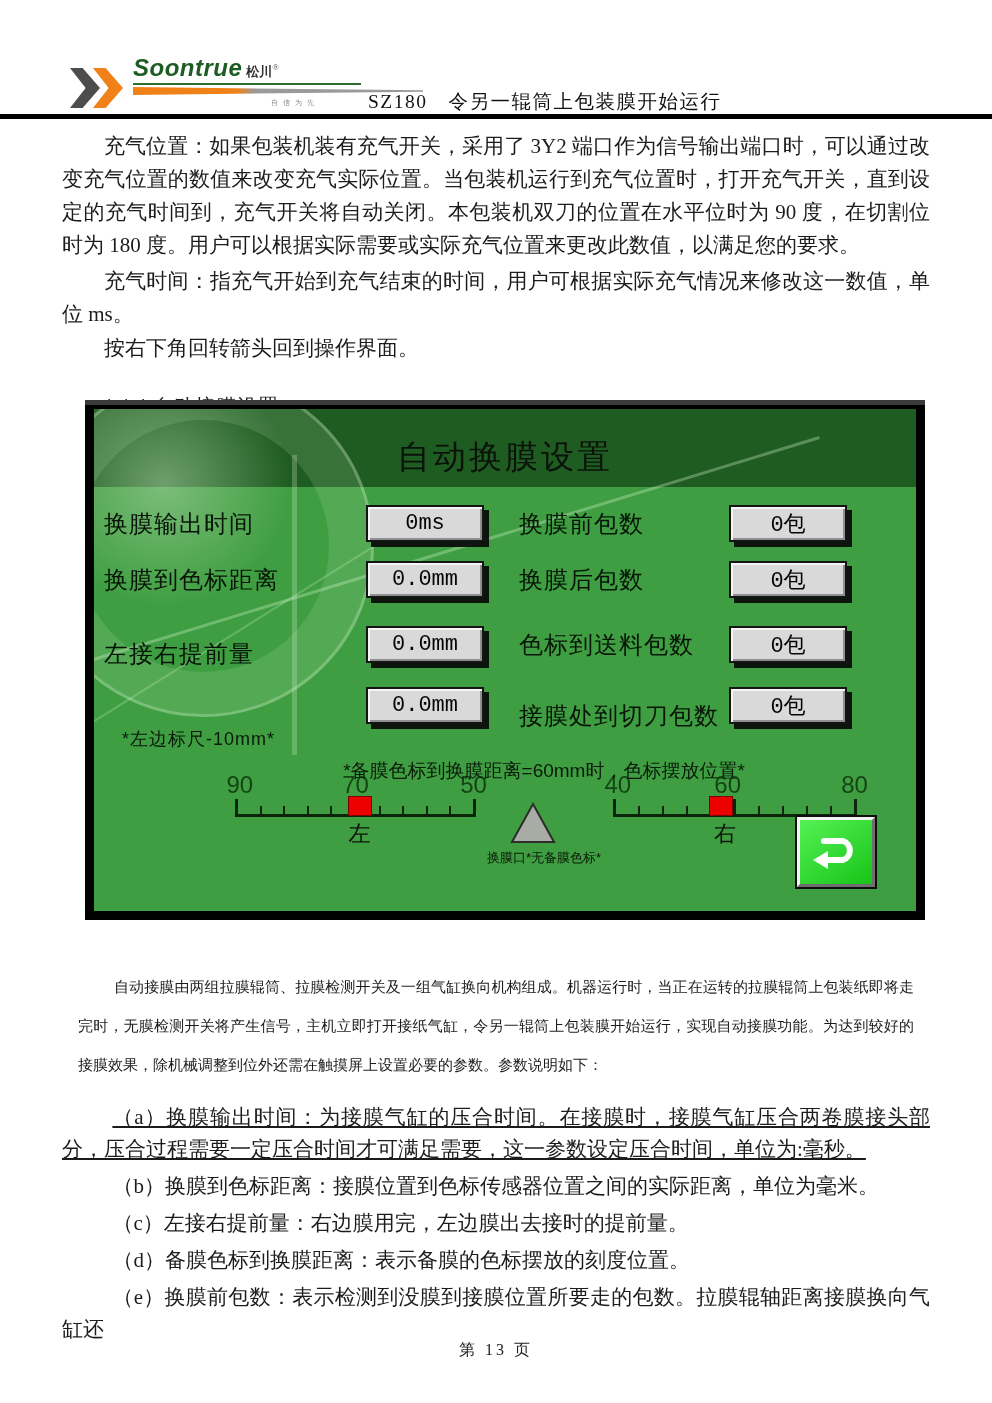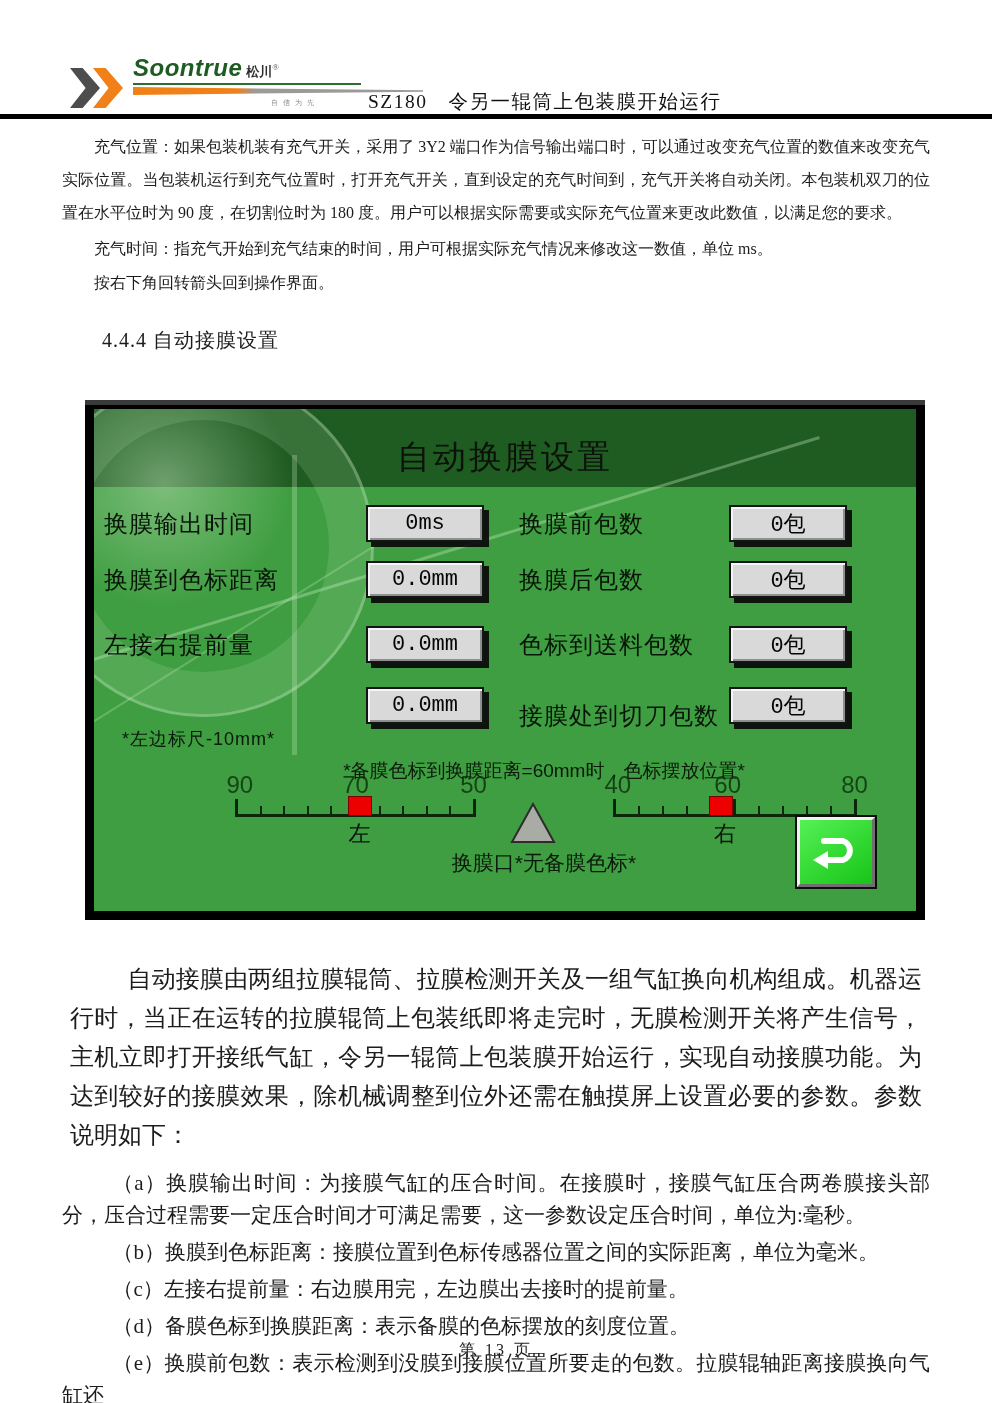--- a/index.html
+++ b/index.html
@@ -21,28 +21,28 @@
   .brand-bar{height:8px;width:290px;margin-top:2px;
              background:linear-gradient(90deg,#f08119 0 36%,#9a9a9a 42% 100%);
              clip-path:polygon(0 0,100% 42%,100% 58%,0 100%);}
   .tagline{font-family:"Liberation Sans",sans-serif;font-size:7px;color:#8a8a8a;
            letter-spacing:5px;margin-top:3px;margin-left:138px;}
   .doc-title{position:absolute;left:368px;top:88px;font-size:19.5px;letter-spacing:1.5px;color:#111;}
   .hdr-rule{position:absolute;left:0;top:114px;width:100%;height:5px;background:#000;}
 
   
   .doc-top{position:absolute;left:62px;top:130px;width:868px;}
-  .p{font-size:16px;line-height:33px;text-align:justify;text-indent:2em;margin:0;}
+  .p{font-size:21px;line-height:33px;text-align:justify;text-indent:2em;margin:0;}
   .p2{margin-top:3px;}
   .p3{margin-top:1px;}
   .h444{margin-top:25px;font-size:20px;text-indent:2em;letter-spacing:1px;}
   .doc-bottom{position:absolute;left:62px;top:952px;width:868px;}
-  .p4{font-size:24px;line-height:39px;text-align:justify;text-indent:2.4em;margin:8px;}
+  .p4{font-size:15px;line-height:39px;text-align:justify;text-indent:2.4em;margin:16px;}
   .item{font-size:21px;line-height:32px;text-align:justify;text-indent:2.4em;margin:5px 0 0 0;}
-  .item-a{margin-top:12px;}
+  .item-a{margin-top:12px;text-decoration:underline;}
   .footer{position:absolute;left:0;top:1340px;width:100%;text-align:center;
           font-size:16px;color:#222;letter-spacing:3px;}
 
   
   .hmi-frame{position:absolute;left:85px;top:400px;width:840px;height:520px;box-sizing:border-box;
              background:linear-gradient(#3a3a3a 0 5px,#000 5px);padding:9px;}
   .hmi-screen{position:relative;width:100%;height:100%;background:#3f9e41;overflow:hidden;
               font-family:"Liberation Sans","DejaVu Sans",sans-serif;}
   .hmi-band{position:absolute;left:0;top:0;width:100%;height:78px;background:#1f5c21;}
   .wm-blob{position:absolute;left:-80px;top:-70px;width:300px;height:290px;
@@ -74,21 +74,21 @@
            display:flex;justify-content:space-between;align-items:flex-end;}
   .tk{width:2px;height:8px;background:#0c260c;}
   .tk-big{height:15px;width:3px;}
   .marker{position:absolute;width:24px;height:20px;background:#ec0000;border:1px solid #7d0000;top:25px;box-sizing:border-box;}
   .marker-left{left:calc(50% - 8px);}
   .marker-right{left:calc(50% - 26px);}
   .side-lab{position:absolute;top:48px;width:44px;text-align:center;font-size:22px;color:#0a140a;}
   .side-lab-left{left:calc(50% - 18px);}
   .side-lab-right{left:calc(50% - 32px);}
   .tri{position:absolute;left:415px;top:392px;}
-  .bnote{position:absolute;left:150px;top:440px;width:600px;text-align:center;font-size:21px;color:#0a1a0a;}
+  .bnote{position:absolute;left:150px;top:440px;width:600px;text-align:center;font-size:13px;color:#0a1a0a;}
   .ret{position:absolute;left:703px;top:408px;width:78px;height:70px;box-sizing:border-box;
        background:linear-gradient(145deg,#55f155,#17c417);border:3px solid;
        border-color:#f2f2f2 #6f6f6f #6f6f6f #f2f2f2;box-shadow:0 0 0 2px #0d0d0d;
        display:flex;align-items:center;justify-content:center;cursor:pointer;}
 </style>
 </head>
 <body>
 
 <div class="page">
 
@@ -129,21 +129,21 @@
       <div class="lbl" style="left:10px;top:96px">换膜输出时间</div>
       <div class="box" style="left:272px;top:96px">0ms</div>
       <div class="lbl" style="left:425px;top:96px">换膜前包数</div>
       <div class="box" style="left:635px;top:96px">0包</div>
 
       <div class="lbl" style="left:10px;top:152px">换膜到色标距离</div>
       <div class="box" style="left:272px;top:152px">0.0mm</div>
       <div class="lbl" style="left:425px;top:152px">换膜后包数</div>
       <div class="box" style="left:635px;top:152px">0包</div>
 
-      <div class="lbl" style="left:10px;top:217px">左接右提前量</div>
+      <div class="lbl" style="left:10px;top:226px">左接右提前量</div>
       <div class="box" style="left:272px;top:217px">0.0mm</div>
       <div class="lbl" style="left:425px;top:217px">色标到送料包数</div>
       <div class="box" style="left:635px;top:217px">0包</div>
 
       <div class="box" style="left:272px;top:278px">0.0mm</div>
       <div class="lbl" style="left:425px;top:288px">接膜处到切刀包数</div>
       <div class="box" style="left:635px;top:278px">0包</div>
 
       <div class="note4">*左边标尺-10mm*</div>
       <div class="snote">*备膜色标到换膜距离=60mm时，色标摆放位置*</div>

